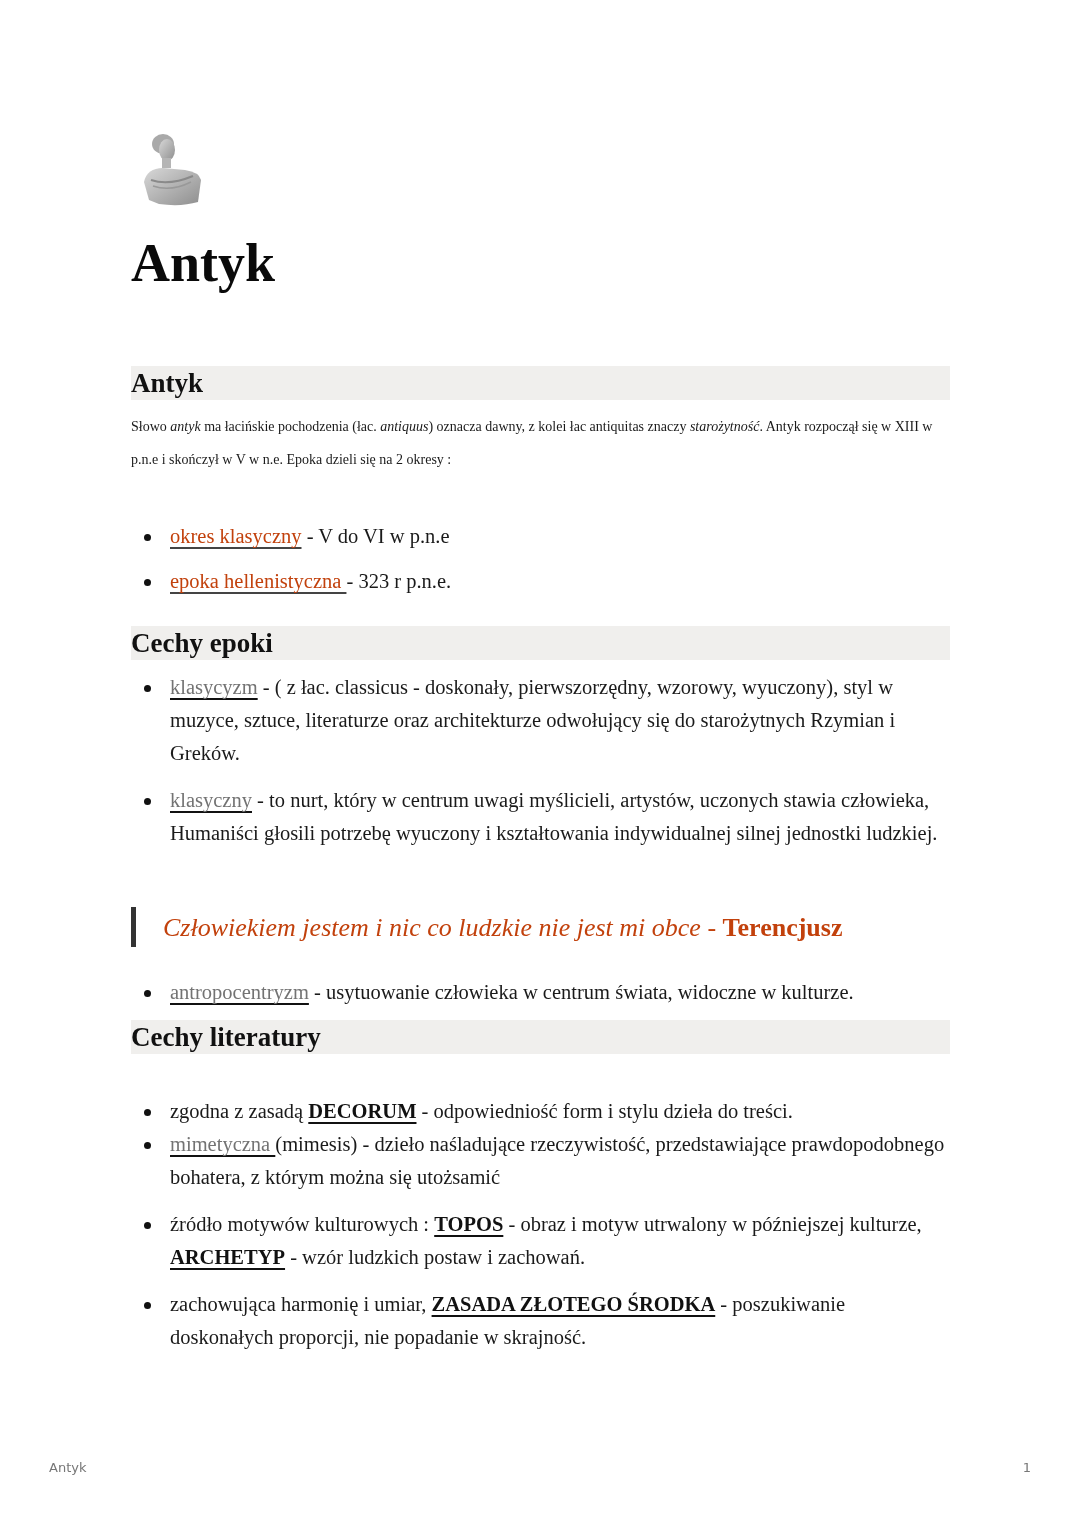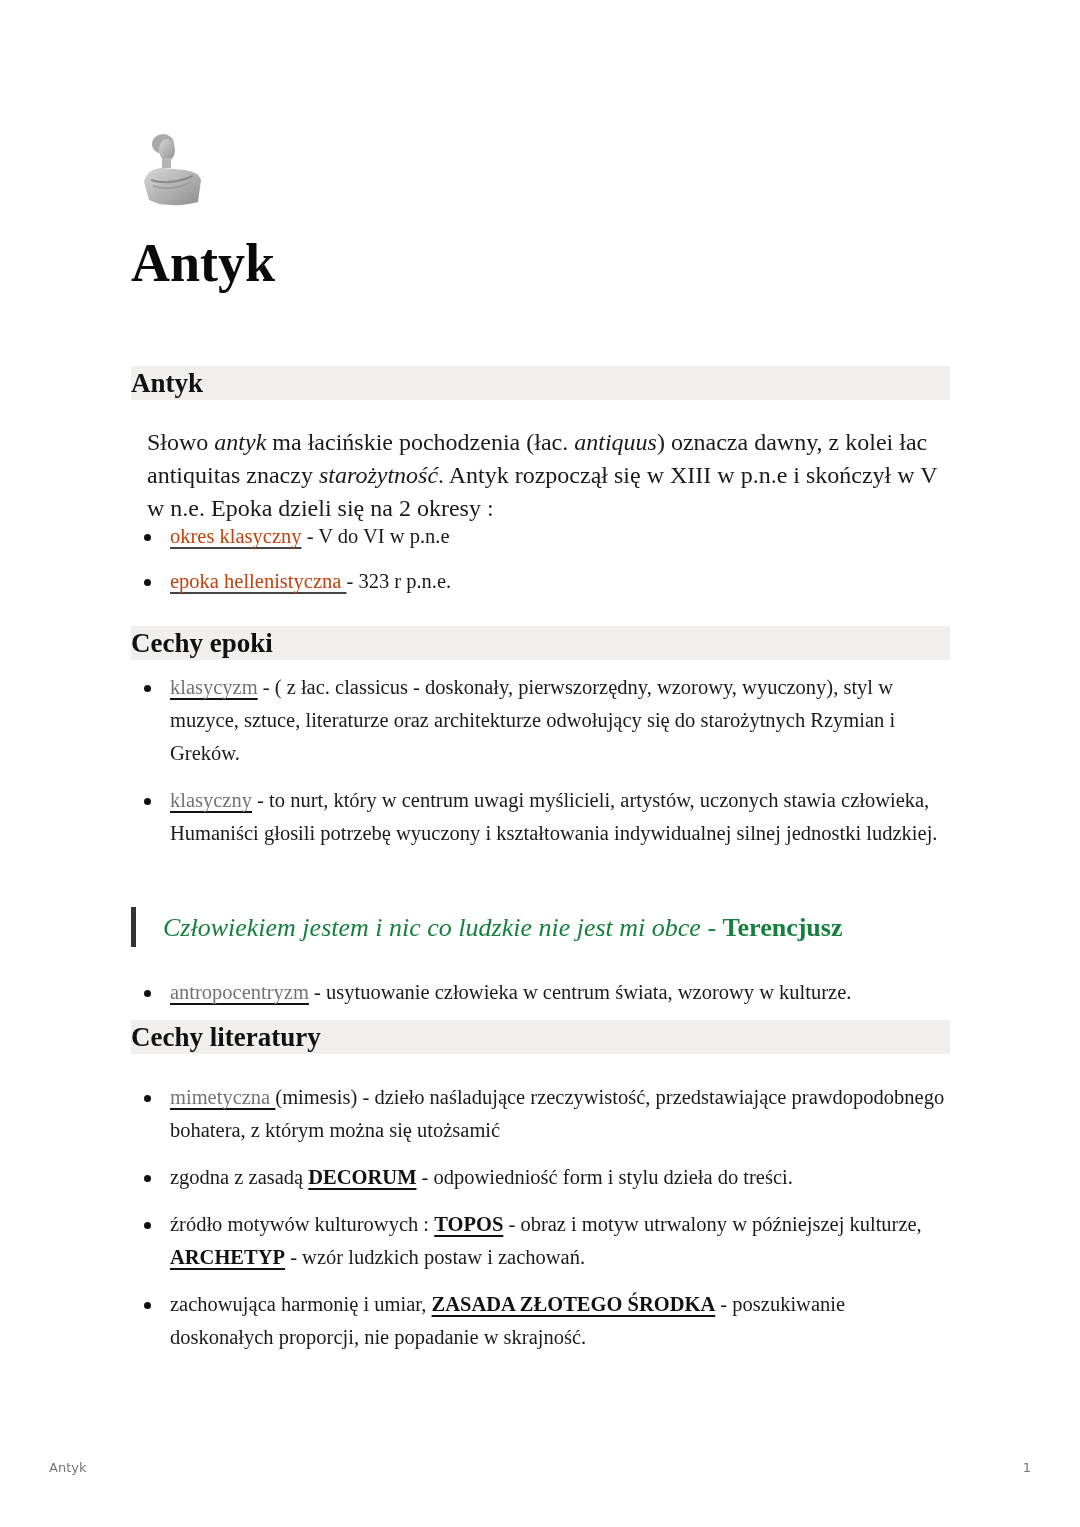--- a/index.html
+++ b/index.html
@@ -11,40 +11,40 @@
   .title {
     position: absolute; left: 131px; top: 232px; margin: 0;
     font-size: 54px; font-weight: bold; letter-spacing: 0px; color: #0a0a0a;
   }
   .h2 {
     position: absolute; left: 131px; width: 819px; height: 34px;
     background: #f0efed; font-size: 27px; font-weight: bold; line-height: 34px;
     margin: 0; color: #111;
   }
   .para {
-    position: absolute; left: 131px; width: 810px; font-size: 24px;
-    line-height: 33px; margin: 16px; color: #1a1a1a;
+    position: absolute; left: 131px; width: 810px; font-size: 14px;
+    line-height: 33px; margin: 0; color: #1a1a1a;
   }
   ul.list { position: absolute; left: 131px; width: 819px; margin: 0; padding: 0; list-style: none; }
   ul.list li {
     position: relative; padding-left: 39px; font-size: 20.5px; line-height: 33px;
     color: #1a1a1a;
   }
   ul.list li::before {
     content: ""; position: absolute; left: 13px; top: 14px; width: 7px; height: 7px;
     border-radius: 50%; background: #111;
   }
   .term { text-decoration: underline; text-decoration-thickness: 2px; text-underline-offset: 4px; }
   .term.grey { color: #c2410c; text-decoration-color: #444; }
   .term.black { color: #737373; text-decoration-color: #111; }
   .kw { font-weight: bold; text-decoration: underline; text-decoration-thickness: 2px; text-underline-offset: 4px; color: #111; }
   .quote {
     position: absolute; left: 131px; top: 907px; width: 819px; height: 40px;
     border-left: 5px solid #333; padding-left: 27px; box-sizing: border-box;
-    font-size: 26px; line-height: 42px; color: #15803d;
+    font-size: 26px; line-height: 42px; color: #c2410c;
   }
   .quote em { font-style: italic; }
   .quote b { font-weight: bold; }
   .footer-left { position: absolute; left: 49px; top: 1460px; font-family: "DejaVu Sans", sans-serif; font-size: 13px; color: #777; }
   .footer-right { position: absolute; right: 49px; top: 1460px; font-family: "DejaVu Sans", sans-serif; font-size: 13px; color: #777; }
 </style>
 </head>
 <body>
 
 <div class="bust">
@@ -76,25 +76,25 @@
 
 <h2 class="h2" style="top:626px;">Cechy epoki</h2>
 <ul class="list" style="top:671px;">
   <li><span class="term black">klasycyzm</span><span> - ( z łac.  classicus - doskonały, pierwszorzędny, wzorowy, wyuczony), styl w muzyce, sztuce, literaturze oraz architekturze odwołujący się do starożytnych Rzymian i Greków.</span></li>
   <li style="margin-top:14px;"><span class="term black">klasyczny</span><span> - to nurt, który w centrum uwagi myślicieli, artystów, uczonych stawia człowieka, Humaniści głosili potrzebę wyuczony i kształtowania indywidualnej silnej jednostki ludzkiej.</span></li>
 </ul>
 
 <div class="quote"><em>Człowiekiem jestem i nic co ludzkie nie jest mi obce</em><span>  - </span><b>Terencjusz</b></div>
 
 <ul class="list" style="top:976px;">
-  <li><span class="term black">antropocentryzm</span><span> - usytuowanie człowieka w centrum świata, wzorowy w kulturze.</span></li>
+  <li><span class="term black">antropocentryzm</span><span> - usytuowanie człowieka w centrum świata, widoczne w kulturze.</span></li>
 </ul>
 
 <h2 class="h2" style="top:1020px;">Cechy literatury</h2>
 <ul class="list" style="top:1081px;">
+  <li style="margin-top:14px;"><span>zgodna z zasadą  </span><span class="kw">DECORUM</span><span> - odpowiedniość form i stylu dzieła do treści.</span></li>
   <li><span class="term black">mimetyczna </span><span>(mimesis) - dzieło naśladujące rzeczywistość, przedstawiające prawdopodobnego bohatera, z którym można się utożsamić</span></li>
-  <li style="margin-top:14px;"><span>zgodna z zasadą  </span><span class="kw">DECORUM</span><span> - odpowiedniość form i stylu dzieła do treści.</span></li>
   <li style="margin-top:14px;"><span>źródło motywów kulturowych : </span><span class="kw">TOPOS</span><span> - obraz i motyw utrwalony w późniejszej kulturze, </span><span class="kw">ARCHETYP</span><span> - wzór ludzkich postaw i zachowań.</span></li>
   <li style="margin-top:14px;"><span>zachowująca harmonię i umiar, </span><span class="kw">ZASADA ZŁOTEGO ŚRODKA</span><span> - poszukiwanie doskonałych proporcji, nie popadanie w skrajność.</span></li>
 </ul>
 
 <div class="footer-left">Antyk</div>
 <div class="footer-right">1</div>
 
 </body></html>

